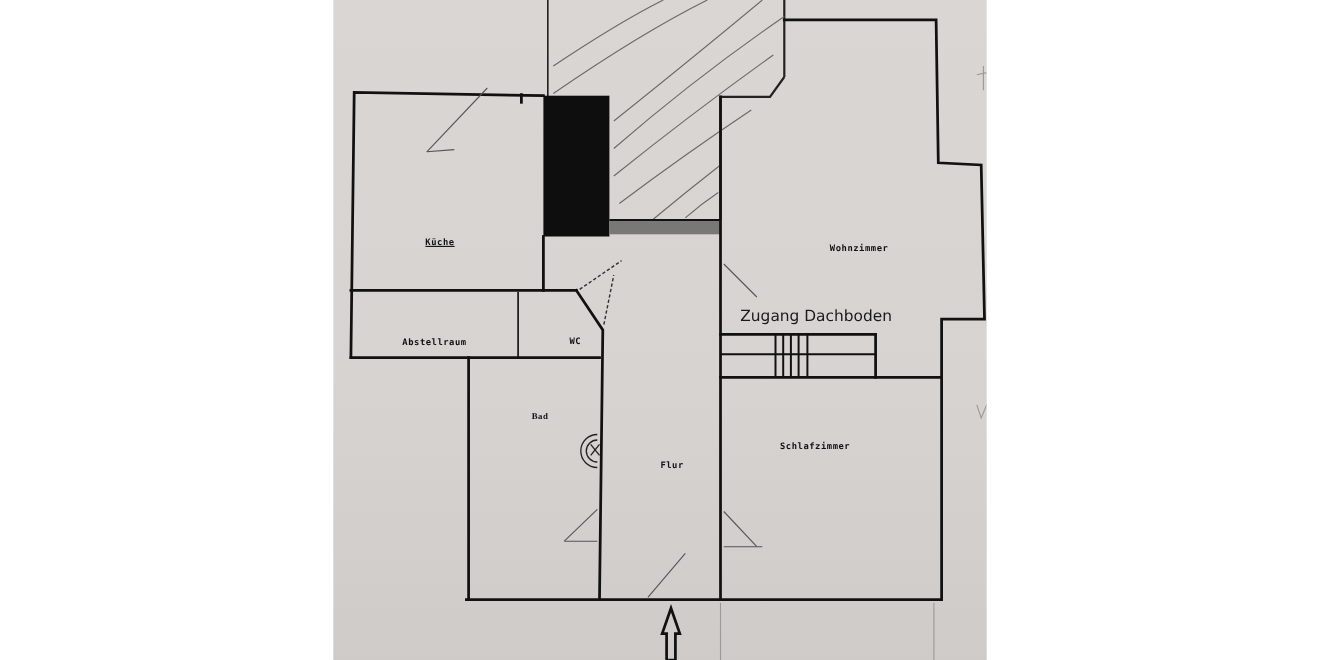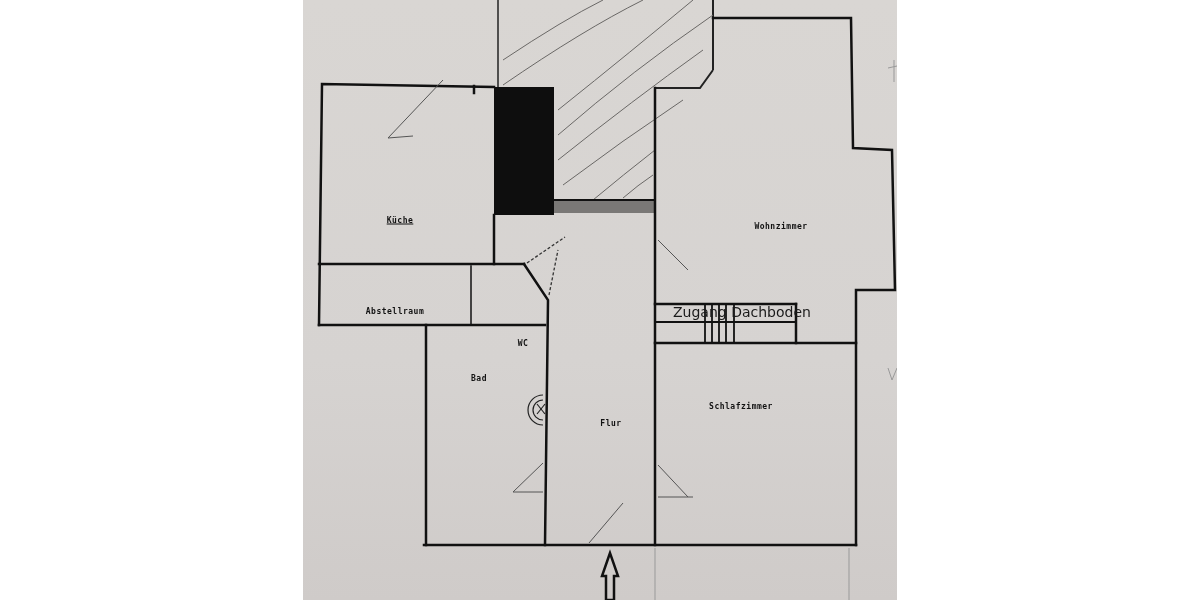--- a/index.html
+++ b/index.html
@@ -10,21 +10,21 @@
       overflow: hidden;
     }
     .photo svg { position: absolute; left: 0; top: 0; }
     .room-label {
       position: absolute; font-family: "DejaVu Sans Mono", monospace; font-weight: bold;
       font-size: 8px; color: #111; letter-spacing: 0.5px; white-space: nowrap;
       transform: translate(-50%, -50%);
     }
     .annot {
       position: absolute; font-family: "DejaVu Sans", sans-serif; font-size: 14px;
-      color: #1a1a1a; white-space: nowrap; margin-top: 24px;
+      color: #1a1a1a; white-space: nowrap;
     }
   </style>
 </head>
 <body>
 
 <div class="photo">
   <svg width="594" height="600" viewBox="0 0 594 600">
 
     <g stroke="#6a6866" stroke-width="1" fill="none">
       <line x1="195" y1="0" x2="195" y2="88" stroke="#222" stroke-width="1.5"></line>
@@ -107,18 +107,18 @@
       <line x1="585" y1="68" x2="594" y2="66"></line>
       <polyline points="585,368 589,380 594,368"></polyline>
       <line x1="352" y1="548" x2="352" y2="600"></line>
       <line x1="546" y1="548" x2="546" y2="600"></line>
     </g>
   </svg>
 
   <span class="room-label" style="left:97px; top:220px;text-decoration:underline;">Küche</span>
   <span class="room-label" style="left:478px; top:185px;margin-top:41px;">Wohnzimmer</span>
   <span class="room-label" style="left:92px; top:311px;text-align:right;">Abstellraum</span>
-  <span class="room-label" style="left:220px; top:310px;margin-top:33px;">WC</span>
-  <span class="room-label" style="left:176px; top:378px;">Bad</span>
+  <span class="room-label" style="left:220px; top:310px;">WC</span>
+  <span class="room-label" style="left:188px; top:378px;font-family:Liberation Serif, serif;">Bad</span>
   <span class="room-label" style="left:308px; top:423px;">Flur</span>
   <span class="room-label" style="left:438px; top:406px;text-align:center;">Schlafzimmer</span>
   <span class="annot" style="left:370px; top:280px;">Zugang Dachboden</span>
 </div>
 
 </body></html>

